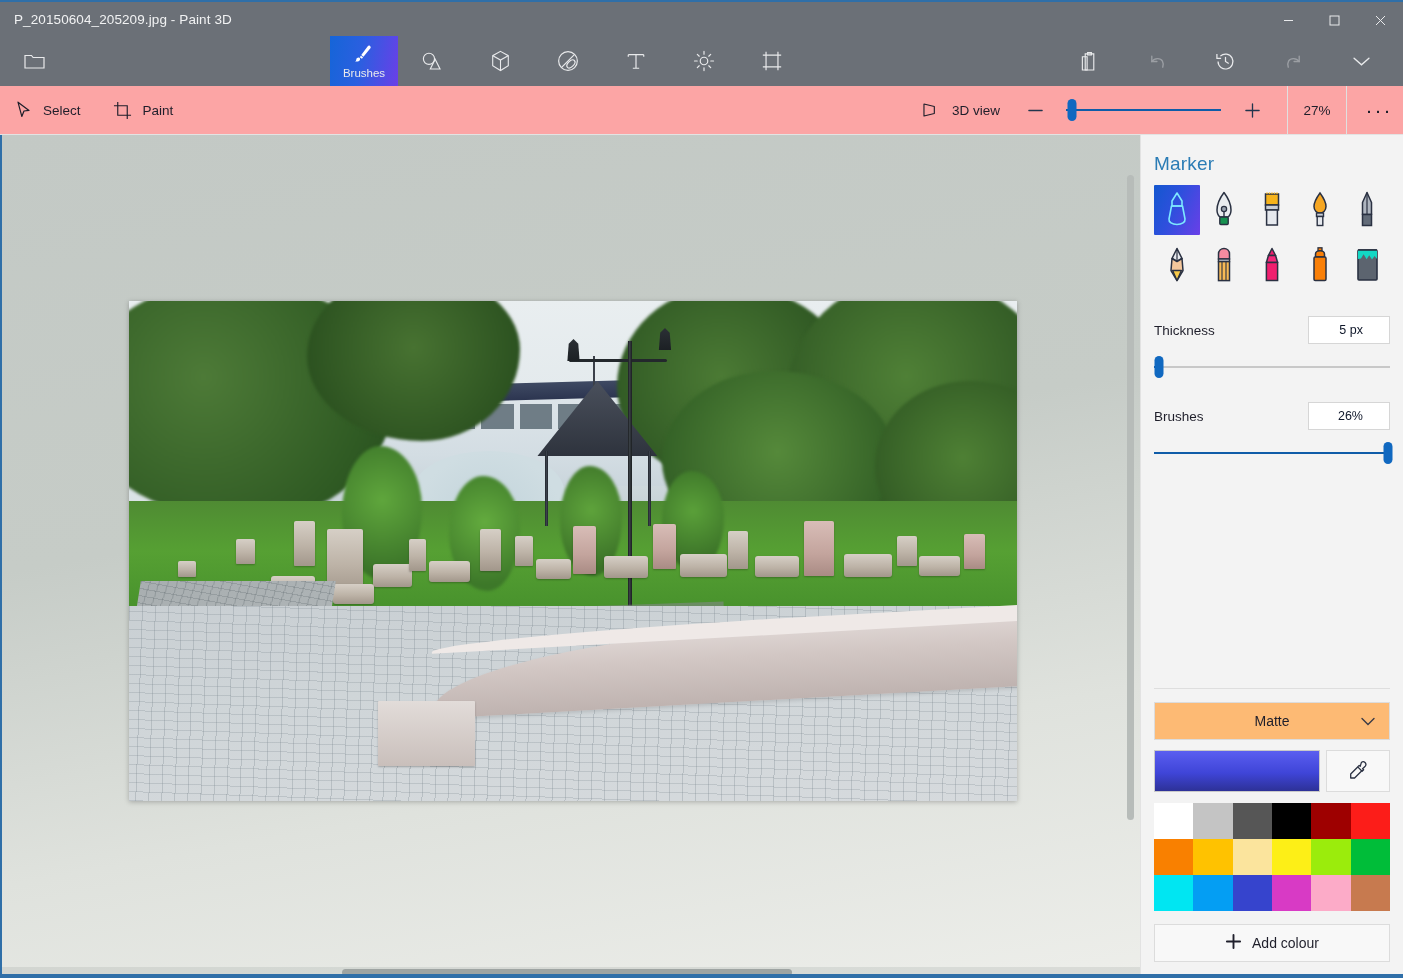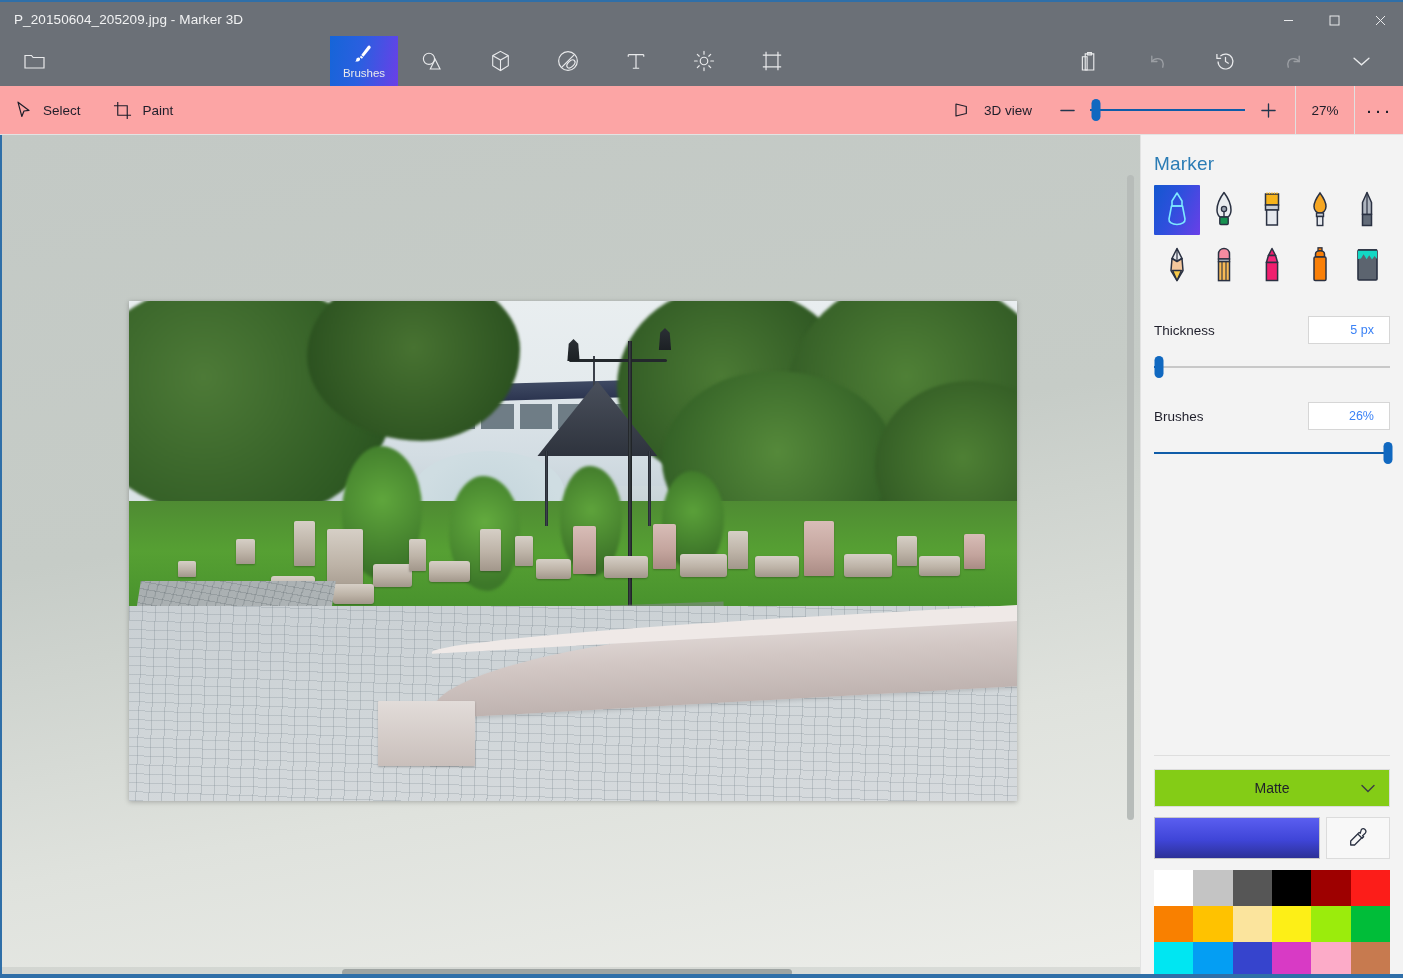--- a/index.html
+++ b/index.html
@@ -79,21 +79,21 @@
     position: relative; z-index: 5;
   }
   .sb-item {
     display: flex; align-items: center; gap: 11px;
     padding: 0 16px; height: 100%;
     color: #1e1e2a; font-size: 13.5px;
   }
   .sb-item svg { display: block; }
   .sb-spacer { flex: 1; }
 
-  .zoomgroup { display: flex; align-items: center; gap: 0; height: 100%; }
+  .zoomgroup { display: flex; align-items: center; gap: 8px; height: 100%; }
   .zoom-ic {
     width: 38px; height: 100%;
     display:flex; align-items:center; justify-content:center;
     color:#21354d;
   }
   .zoom-slider {
     width: 155px; height: 100%;
     display: flex; align-items: center;
     position: relative; margin: 0 4px;
   }
@@ -302,38 +302,38 @@
 
   .row-lbl {
     display:flex; align-items:center; justify-content:space-between;
     margin-top: 22px;
   }
   .row-lbl .lbl { font-size: 13.5px; color:#1f1f2b; }
   .valbox {
     width: 82px; height: 28px;
     background:#fff; border:1px solid #d6d6d6;
     display:flex; align-items:center; justify-content:flex-end;
-    padding-right: 15px; font-size: 12.5px; color:#3b82f6;
+    padding-right: 26px; font-size: 12.5px; color:#0f172a;
   }
   .slider {
     position: relative; height: 26px; margin-top: 10px;
     display:flex; align-items:center;
   }
   .sl-track { width:100%; height:2px; background:#c8c8c8; }
   .sl-fill { position:absolute; left:0; top:50%; transform:translateY(-50%); height:2px; background:#0f5ca8; }
   .sl-thumb {
     position:absolute; top:50%; transform:translate(-50%,-50%);
     width:9px; height:22px; border-radius:5px; background:#1068c0;
   }
 
   .panel-spacer { flex: 1; }
   .divider { height:1px; background:#dedede; margin: 8px 0 13px 0; }
 
   .dropdown {
-    height: 38px; background:#84cc16; border:1px solid #dcdcdc;
+    height: 38px; background:#fdba74; border:1px solid #dcdcdc;
     display:flex; align-items:center; justify-content:center;
     position:relative; font-size:14px; color:#1f1f2b;
   }
   .dropdown .chev { position:absolute; right: 14px; top:50%; transform:translateY(-50%); }
 
   .colorrow { display:flex; gap: 6px; margin-top: 10px; }
   .current-color {
     flex:1; height: 42px;
     background: linear-gradient(180deg,#5a5ef0 0%,#3f45d8 55%,#2d3197 100%);
     border: 1px solid #c9c9c9;
@@ -360,21 +360,21 @@
     position:absolute; left:0; right:0; bottom:0; height:4px;
     background:#2f6fa8;
   }
 </style>
 </head>
 <body>
 
 <div id="app">
 
   <div class="titlebar">
-    <div class="title-text">P_20150604_205209.jpg  -  Marker 3D</div>
+    <div class="title-text">P_20150604_205209.jpg  -  Paint 3D</div>
     <div class="win-controls">
       <div class="win-btn">
         <svg width="11" height="11" viewBox="0 0 11 11">
             <path d="M1 5.5h9" stroke="currentColor" stroke-width="1"></path>
           </svg>
       </div>
       <div class="win-btn">
         <svg width="11" height="11" viewBox="0 0 11 11">
             <rect x="1" y="1" width="9" height="9" fill="none" stroke="currentColor" stroke-width="1"></rect>
           </svg>
@@ -768,17 +768,25 @@
         <div class="sw" style="background:#00bd39"></div>
 
         <div class="sw" style="background:#00e6f2"></div>
         <div class="sw" style="background:#049ef3"></div>
         <div class="sw" style="background:#3644cd"></div>
         <div class="sw" style="background:#d83ac5"></div>
         <div class="sw" style="background:#fcabc8"></div>
         <div class="sw" style="background:#c77a4f"></div>
       </div>
 
+      <div class="addcolour">
+        <span>
+          <svg width="17" height="17" viewBox="0 0 18 18">
+              <path d="M9 2v14M2 9h14" stroke="#1f1f2b" stroke-width="2" stroke-linecap="round"></path>
+            </svg>
+        </span>
+        <span>Add colour</span>
+      </div>
     </div>
   </div>
 
   <div class="bottom-strip"></div>
 </div>
 
 </body></html>

